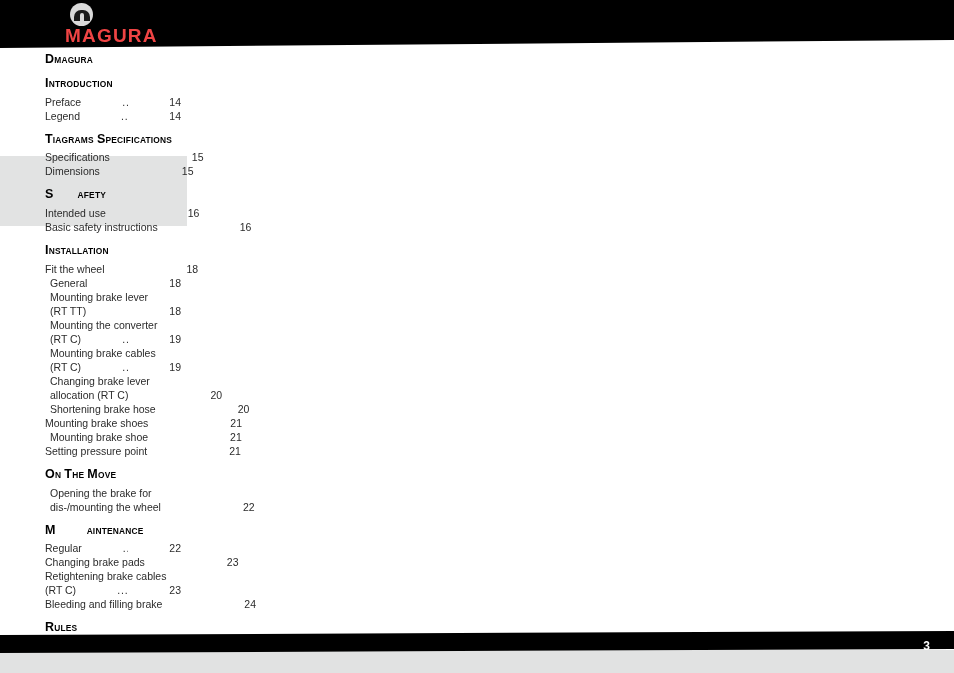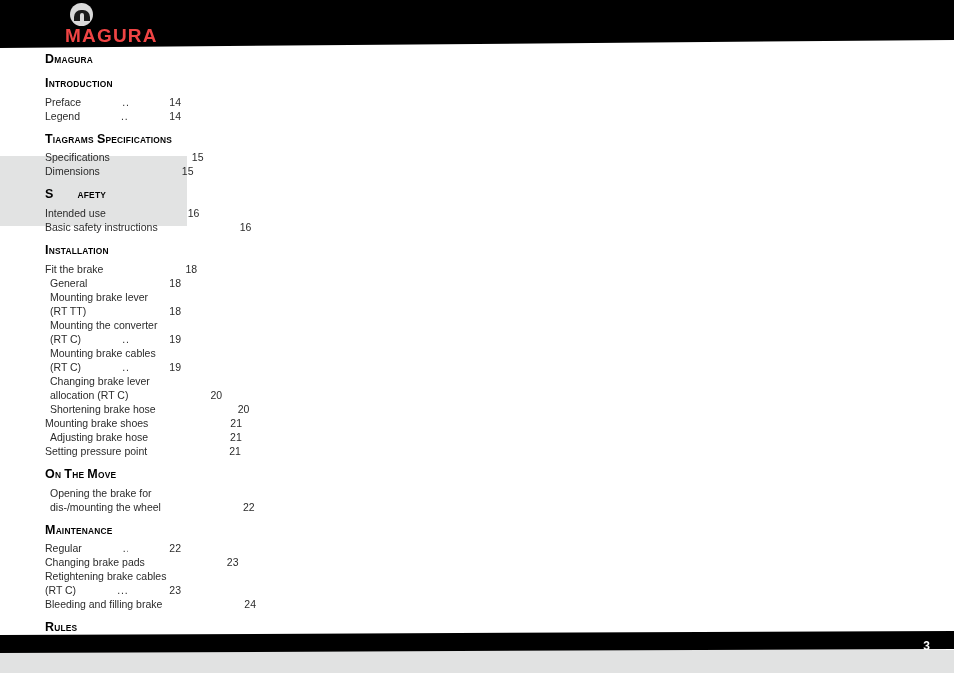--- a/index.html
+++ b/index.html
@@ -289,21 +289,21 @@
             <span class="entry-label">Basic safety instructions</span>
             <span class="entry-dots">................................................................................</span>
             <span class="entry-page">16</span>
           </div>
         </div>
       </div>
       <div class="toc-section">
         <div class="section-head"><span class="cap">I</span><span style="font-size: 0.8em;">NSTALLATION</span></div>
         <div class="entry">
           <div class="entry-row">
-            <span class="entry-label">Fit the brake</span>
+            <span class="entry-label">Fit the wheel</span>
             <span class="entry-dots">................................................................................</span>
             <span class="entry-page">18</span>
           </div>
         </div>
         <div class="entry indent">
           <div class="entry-row">
             <span class="entry-label">General</span>
             <span class="entry-dots">................................................................................</span>
             <span class="entry-page">18</span>
           </div>
@@ -349,21 +349,21 @@
         </div>
         <div class="entry">
           <div class="entry-row">
             <span class="entry-label">Mounting brake shoes</span>
             <span class="entry-dots">................................................................................</span>
             <span class="entry-page">21</span>
           </div>
         </div>
         <div class="entry indent">
           <div class="entry-row">
-            <span class="entry-label">Adjusting brake hose</span>
+            <span class="entry-label">Mounting brake shoe</span>
             <span class="entry-dots">................................................................................</span>
             <span class="entry-page">21</span>
           </div>
         </div>
         <div class="entry">
           <div class="entry-row">
             <span class="entry-label">Setting pressure point</span>
             <span class="entry-dots">................................................................................</span>
             <span class="entry-page">21</span>
           </div>
@@ -374,21 +374,21 @@
         <div class="entry indent">
           <span class="entry-line1">Opening the brake for</span>
           <div class="entry-row">
             <span class="entry-label">dis-/mounting the wheel</span>
             <span class="entry-dots">................................................................................</span>
             <span class="entry-page">22</span>
           </div>
         </div>
       </div>
       <div class="toc-section">
-        <div class="section-head"><span class="cap">M</span><span style="font-size: 0.8em;">AINTENANCE</span></div>
+        <div class="section-head"><span class="cap">M</span><span style="font-size: 0.8em; margin-left: 31px;">AINTENANCE</span></div>
         <div class="entry">
           <div class="entry-row">
             <span class="entry-label">Regular</span>
             <span class="entry-dots">................................................................................</span>
             <span class="entry-page">22</span>
           </div>
         </div>
         <div class="entry">
           <div class="entry-row">
             <span class="entry-label">Changing brake pads</span>

